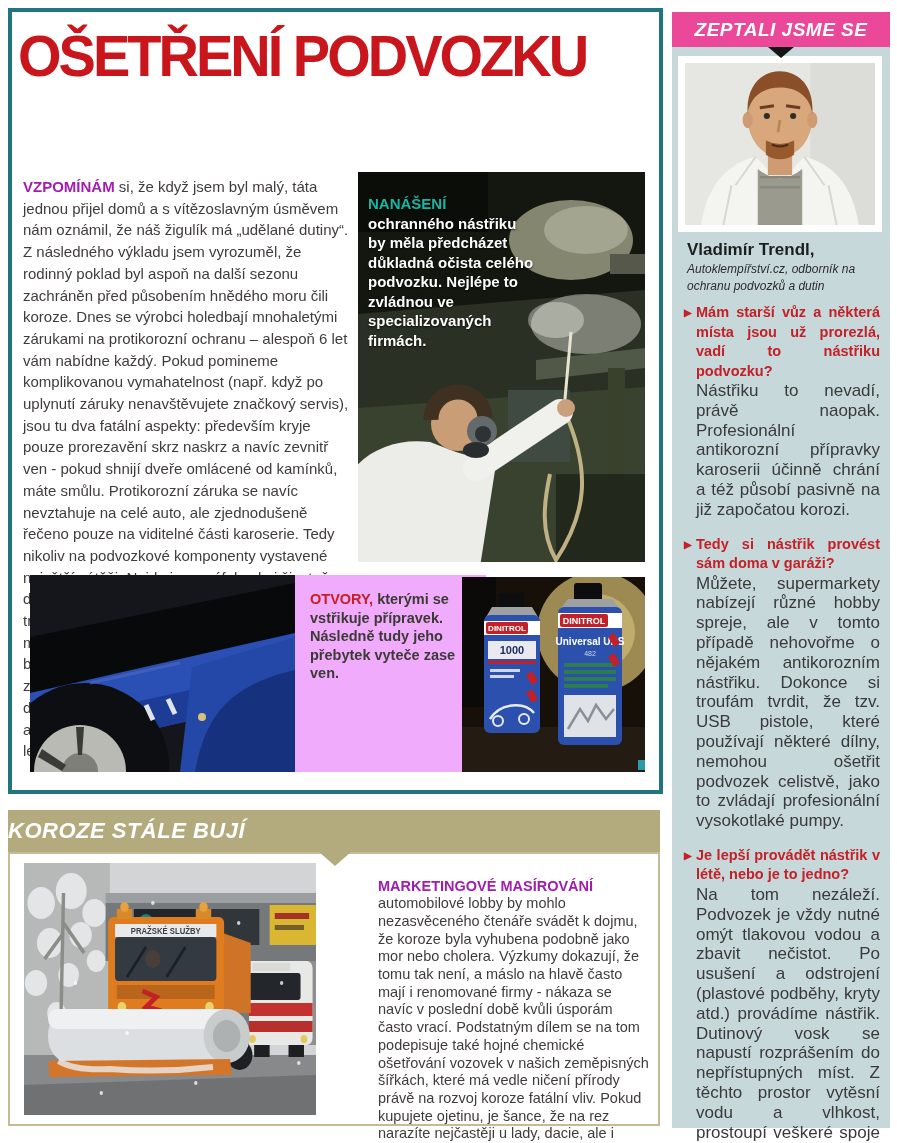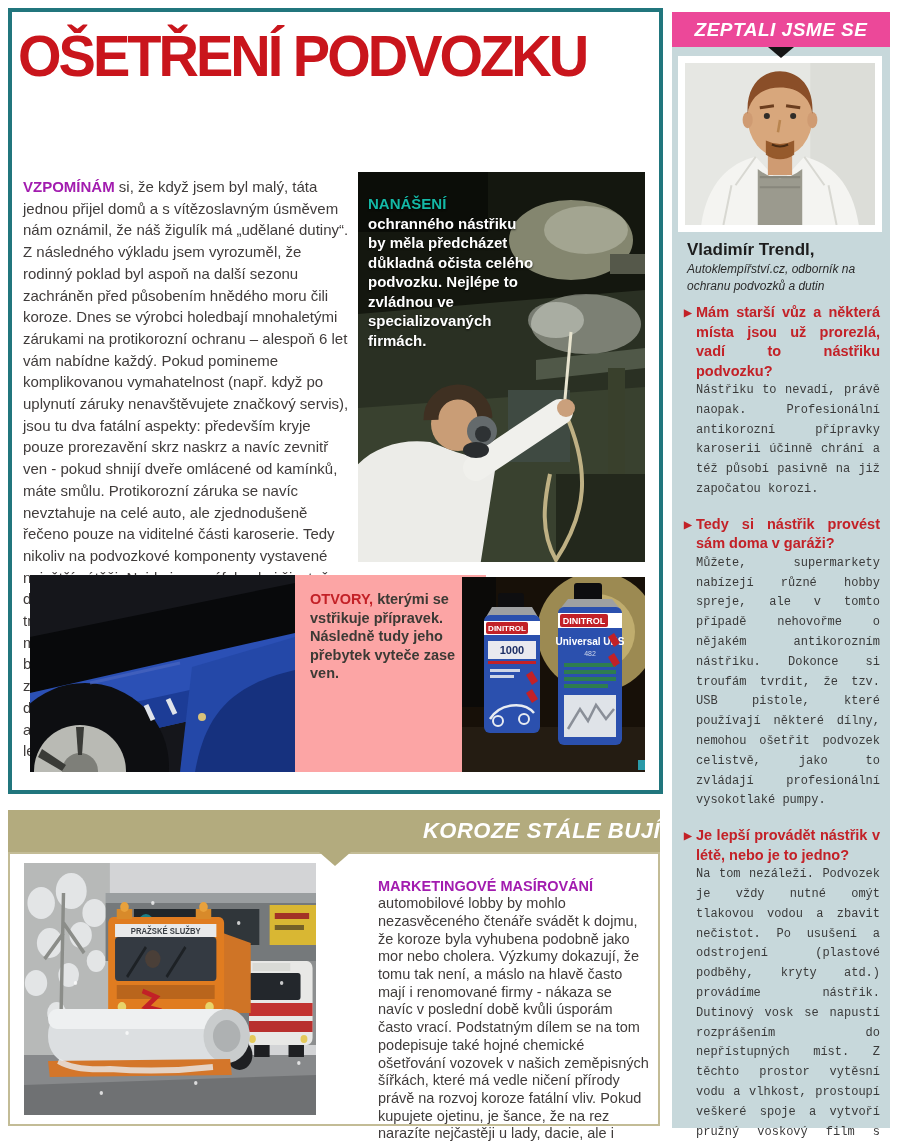--- a/index.html
+++ b/index.html
@@ -28,29 +28,29 @@
   figure { margin:0; padding:0; }
   .photo { overflow:hidden; }
   .photo svg { display:block; width:100%; height:100%; }
   .photo-worker { left:358px; top:172px; width:287px; height:390px; background:#2b3227; }
   .cap-overlay { position:absolute; left:10px; top:22px; width:166px;
     font-size:15px; line-height:19.5px; font-weight:700; color:#ffffff;
     text-shadow:0 1px 2px rgba(0,0,0,.8); }
 
   .photo-sill { left:30px; top:575px; width:265px; height:197px; background:#15161b; }
   .caption-panel { left:295px; top:575px; width:191px; height:197px;
-    background:#fca5a5; padding:15px 13px 10px 15px;
+    background:#f0abfc; padding:15px 13px 10px 15px;
     font-size:14.5px; line-height:18.5px; font-weight:700; color:#3c3a35; }
   .caption-panel .cap2 { margin-top:15px; text-align:right; }
   .red-word { color:#c32127; }
   .photo-cans { left:462px; top:577px; width:183px; height:195px; background:#171008; }
 
   
   .koroze-banner { left:8px; top:810px; width:652px; height:42px; background:#b3ab7e;
-    display:flex; align-items:center; justify-content:flex-end; }
+    display:flex; align-items:center; justify-content:flex-start; }
   .banner-text { color:#ffffff; font-style:italic; font-weight:700; font-size:22px;
     letter-spacing:0.5px; }
   .koroze-tri { left:319px; top:852px; width:0; height:0;
     border-left:16px solid transparent; border-right:16px solid transparent;
     border-top:14px solid #b3ab7e; z-index:3; }
   .koroze-box { left:8px; top:852px; width:652px; height:274px;
     border:2px solid #c3bc96; background:#fff; }
   .photo-plow { left:24px; top:863px; width:292px; height:252px; background:#d3d4d6; }
   .koroze-text { left:378px; top:863px; width:272px; font-size:14.5px;
     line-height:17.7px; color:#403c3b; }
@@ -69,22 +69,22 @@
   .sb-photo svg { display:block; width:100%; height:100%; }
   .sb-name { left:687px; top:240px; width:194px; font-size:17px; font-weight:700;
     color:#1d1d1d; }
   .sb-role { left:687px; top:261px; width:194px; font-size:12px; font-style:italic;
     color:#2b2b2b; line-height:17px; }
   .sb-qa { left:684px; top:303px; width:196px; }
   .qa-item { margin-bottom:15px; }
   .qa-q { display:flex; align-items:flex-start; color:#c32127; font-weight:700;
     font-size:14.5px; line-height:19.5px; text-align:justify; }
   .qa-arrow { flex:0 0 12px; font-size:10px; line-height:19.5px; color:#c32127; }
-  .qa-a { margin-left:12px; font-size:12px; line-height:19.8px; color:#3a3a3a;
-    text-align:justify;font-family:Liberation Mono, monospace; }
+  .qa-a { margin-left:12px; font-size:17px; line-height:19.8px; color:#3a3a3a;
+    text-align:justify; }
 </style>
 </head>
 <body>
 
 <div class="abs article-box"></div>
 
 <header class="abs title-wrap">
   <span class="title-red">OŠETŘENÍ PODVOZKU</span>
 </header>
 

